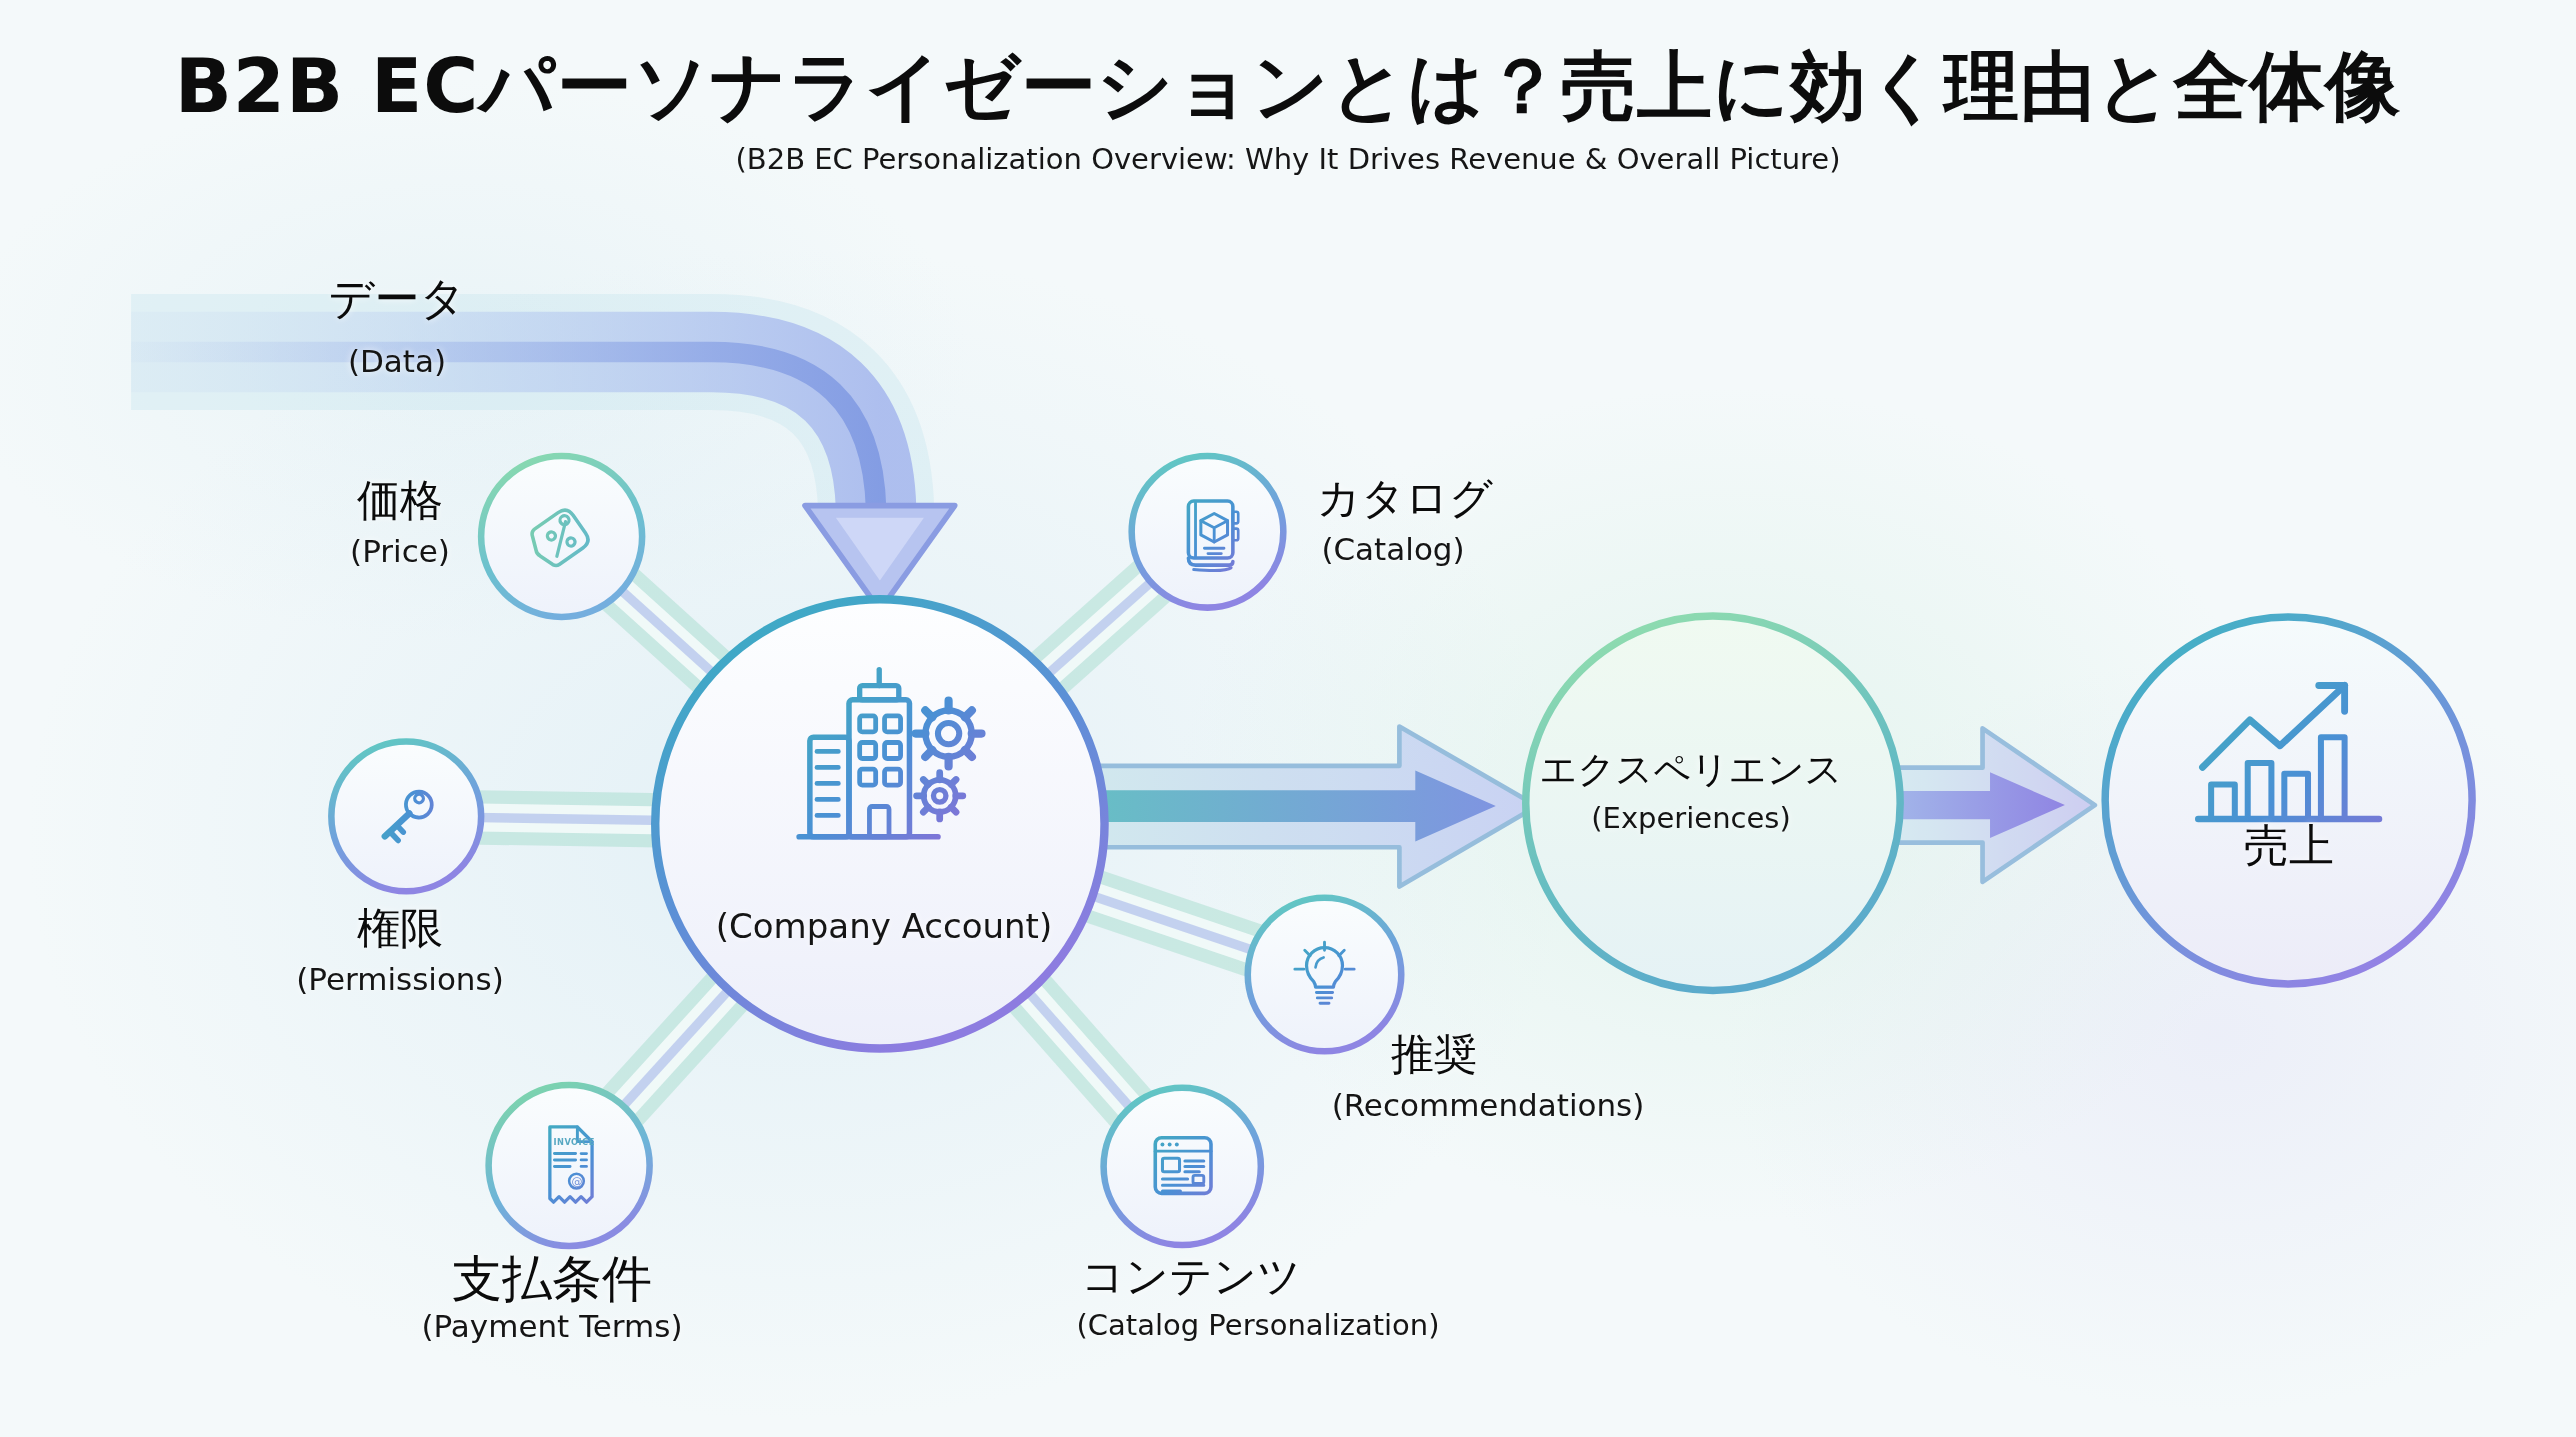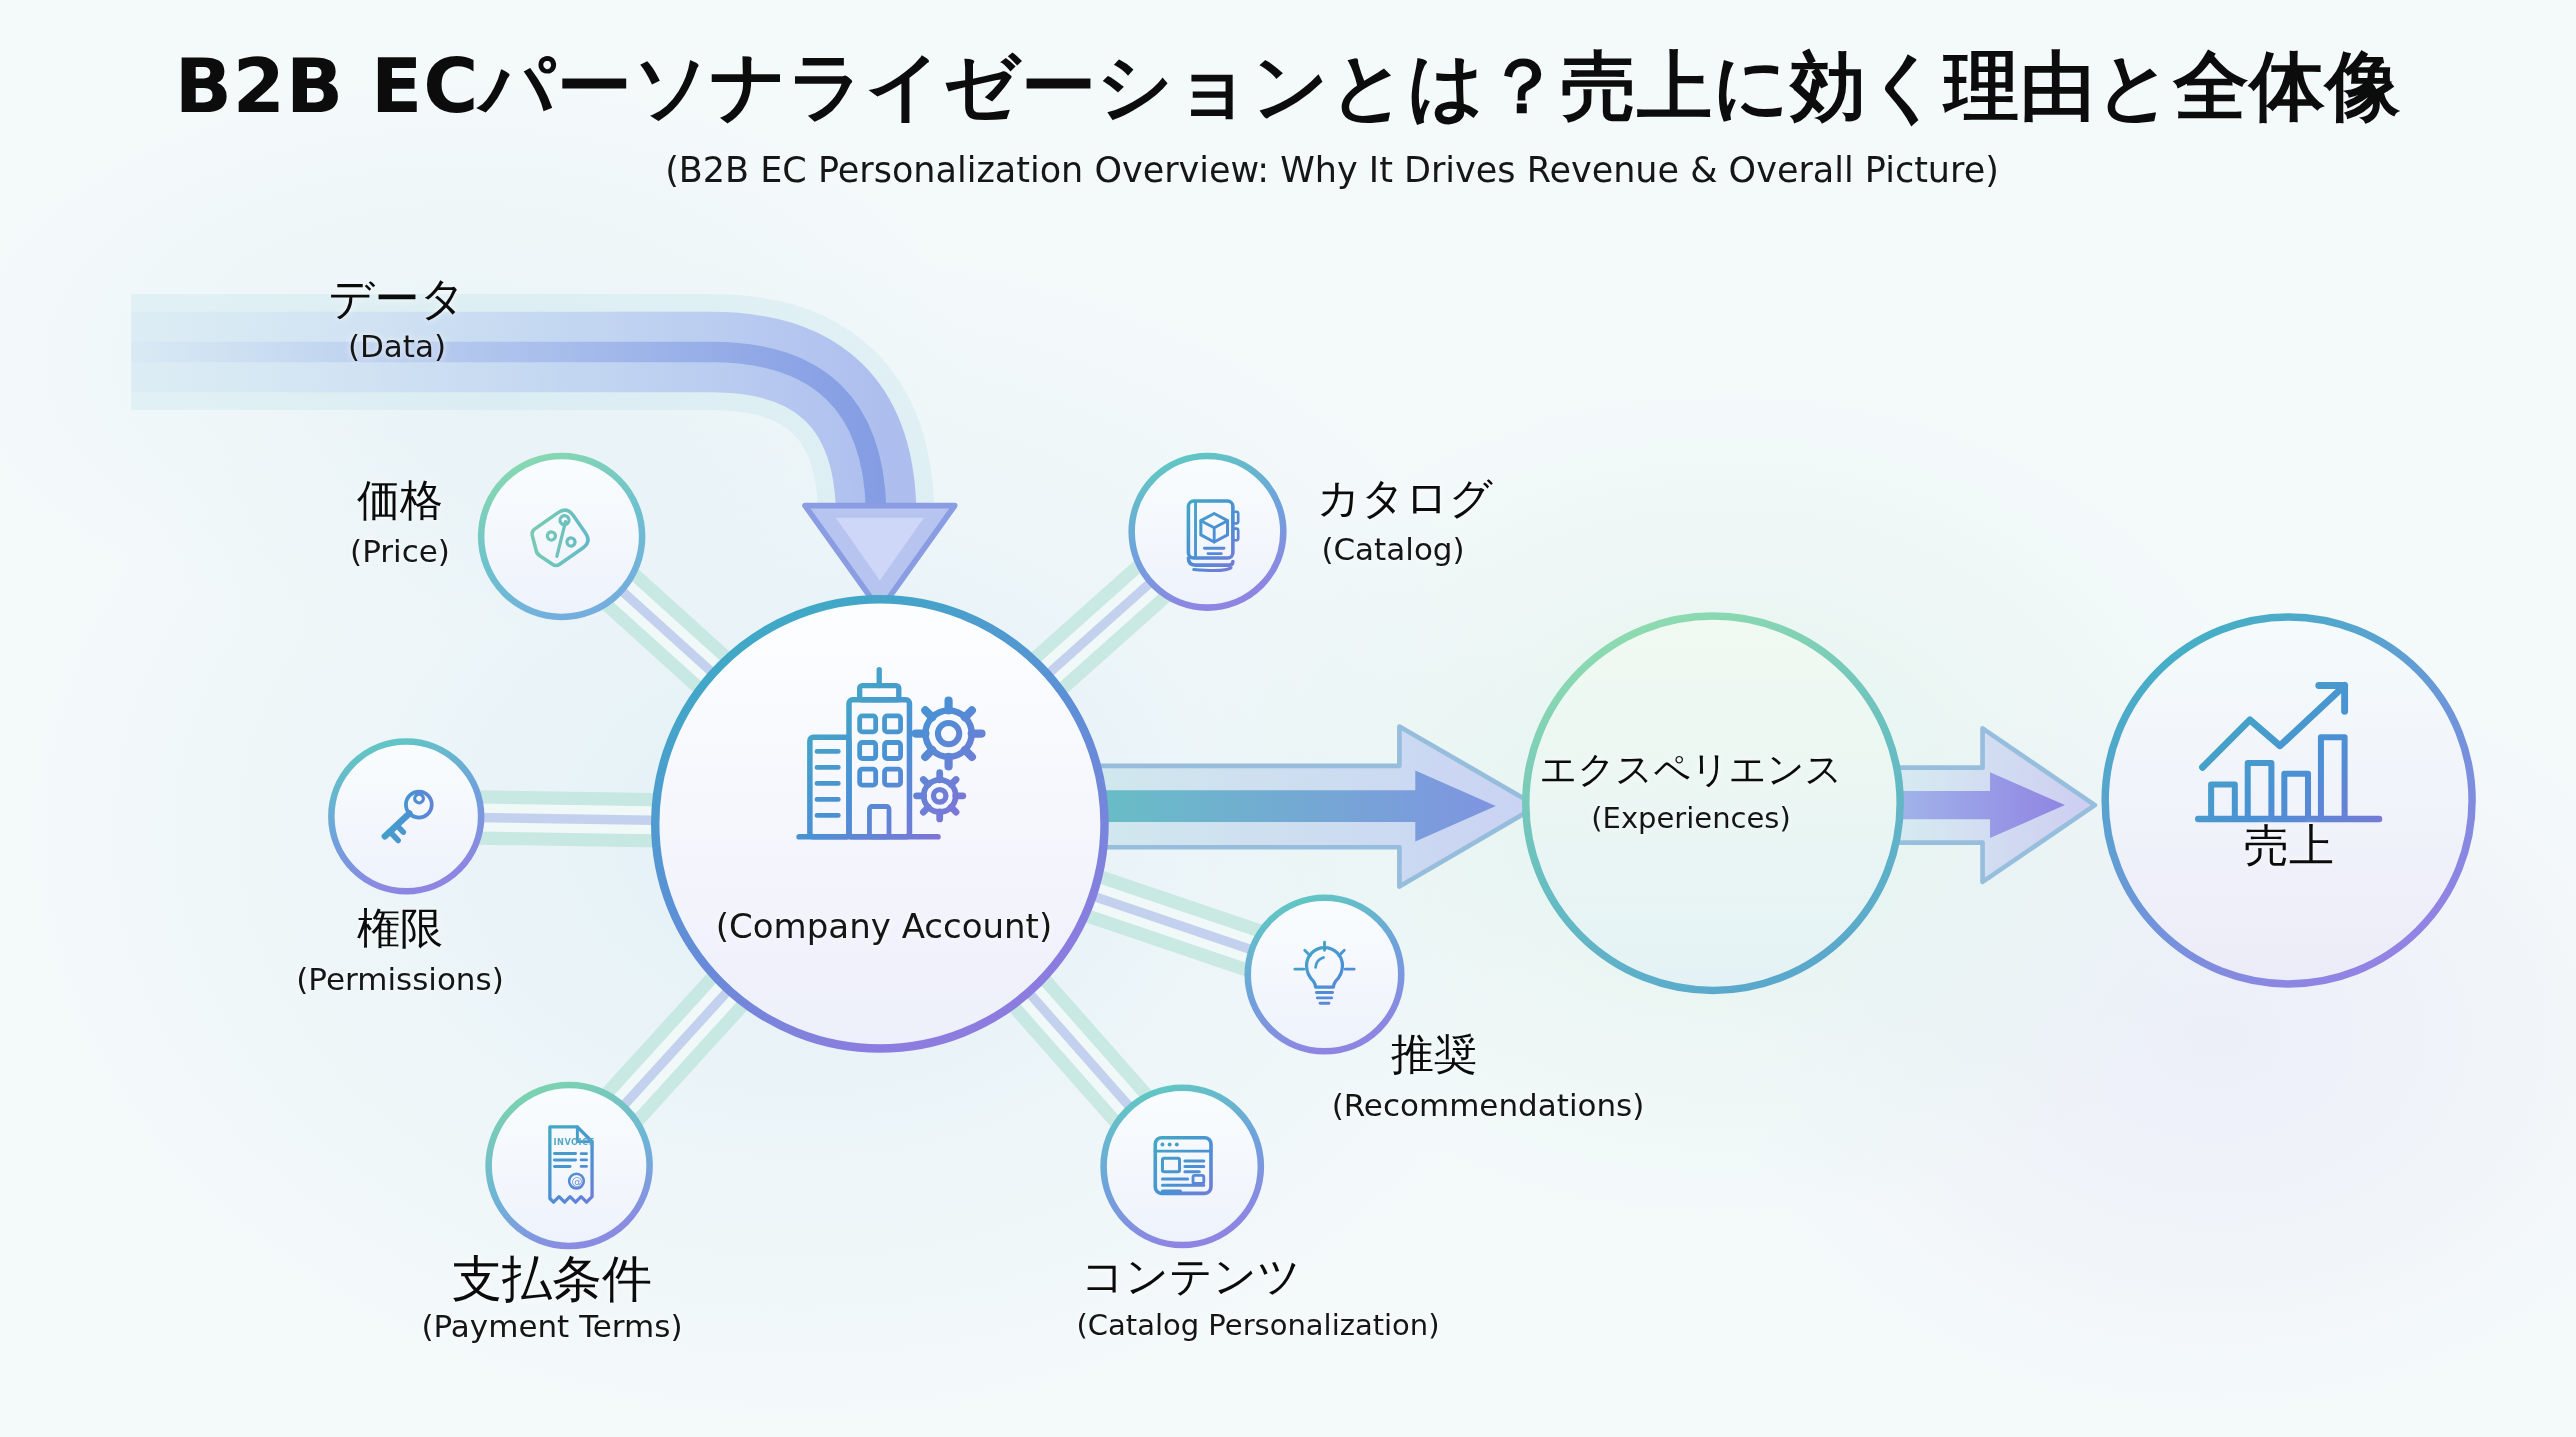--- a/index.html
+++ b/index.html
@@ -15,22 +15,22 @@
       radial-gradient(ellipse 842px 468px at 18% 25%, rgba(222,238,244,0.5), transparent 60%),
       #f4f9fa;
   }
   .layer{position:absolute;left:0;top:0;}
   .title{
     position:absolute;left:50%;top:37px;transform:translateX(-50%);
     margin:0;font-size:75px;font-weight:800;color:#0c0c0c;
     white-space:nowrap;letter-spacing:0.9px;
   }
   .subtitle{
-    position:absolute;left:50%;top:150px;transform:translateX(-50%);
-    font-size:35px;font-weight:400;color:#161616;white-space:nowrap;margin-left:44px;
+    position:absolute;left:50%;top:142px;transform:translateX(-50%);
+    font-size:29px;font-weight:400;color:#161616;white-space:nowrap;
   }
   .jp{
     position:absolute;transform:translateX(-50%);
     font-weight:400;color:#0b0b0b;white-space:nowrap;line-height:1.15;
     text-shadow:0 0 7.5px rgba(255,255,255,0.9);
   }
   .en{
     position:absolute;transform:translateX(-50%);
     font-weight:400;color:#151515;white-space:nowrap;line-height:1.1;
     font-size:31px;text-shadow:0 0 7.5px rgba(255,255,255,0.9);
@@ -280,21 +280,21 @@
       <rect x="65" y="38" width="11" height="38" stroke-width="2.8"></rect>
       <path d="M10 52 L32 30 L46 42 L76 14" stroke-width="3.2"></path>
       <path d="M64 14 H76 V26" stroke-width="3.2"></path>
     </g>
   </svg>
 
   <h1 class="title">B2B ECパーソナライゼーションとは？売上に効く理由と全体像</h1>
   <div class="subtitle">(B2B EC Personalization Overview: Why It Drives Revenue &amp; Overall Picture)</div>
 
   <div class="jp" style="left:397px;top:273px;font-size:45px">データ</div>
-  <div class="en" style="left:397px;top:329px">(Data)</div>
+  <div class="en" style="left:397px;top:344px">(Data)</div>
 
   <div class="jp" style="left:400px;top:476px;font-size:43px">価格</div>
   <div class="en" style="left:400px;top:534px">(Price)</div>
 
   <div class="jp" style="left:1405px;top:474px;font-size:43px">カタログ</div>
   <div class="en" style="left:1393px;top:532px">(Catalog)</div>
 
   <div class="jp" style="left:400px;top:904px;font-size:43px">権限</div>
   <div class="en" style="left:400px;top:962px">(Permissions)</div>
 

